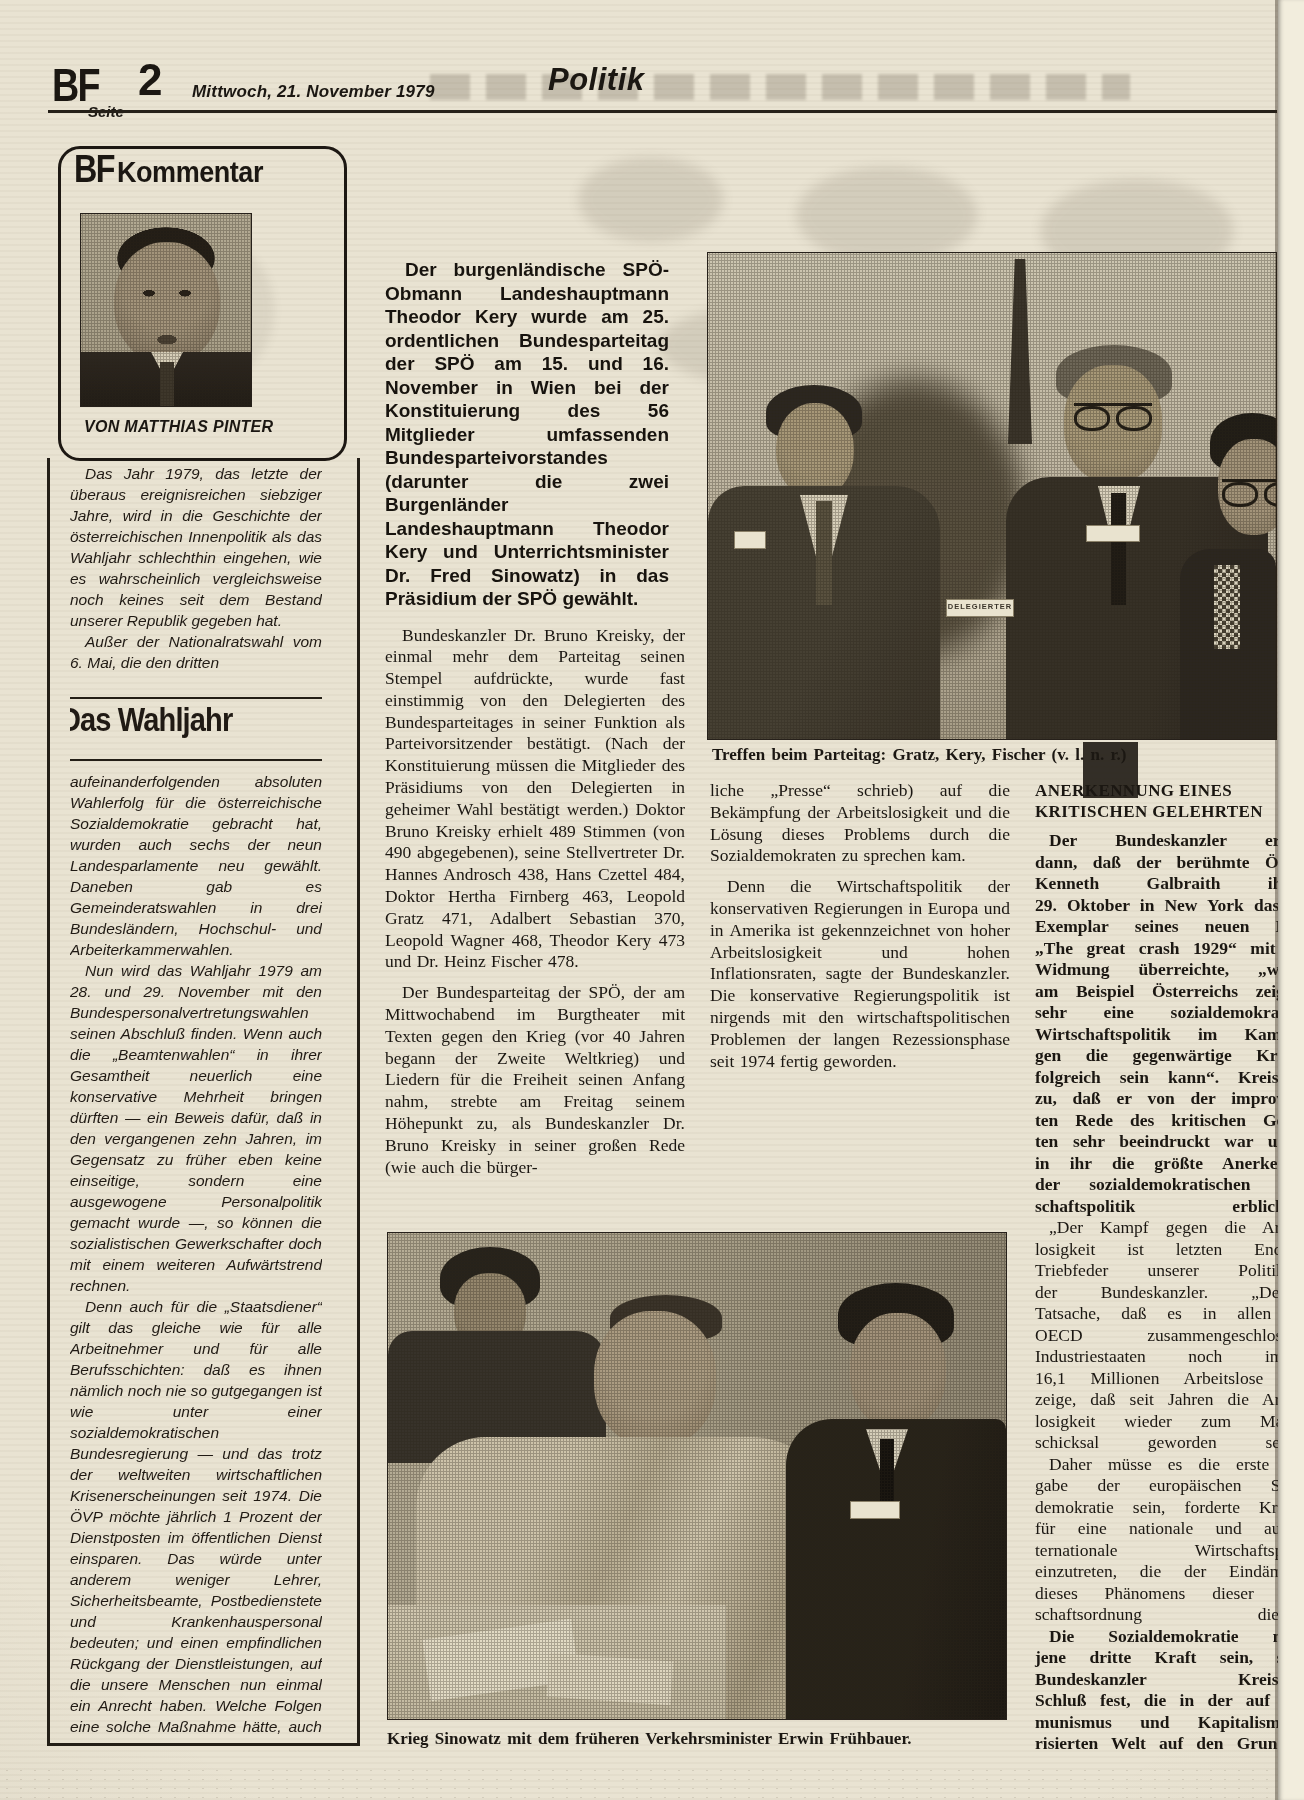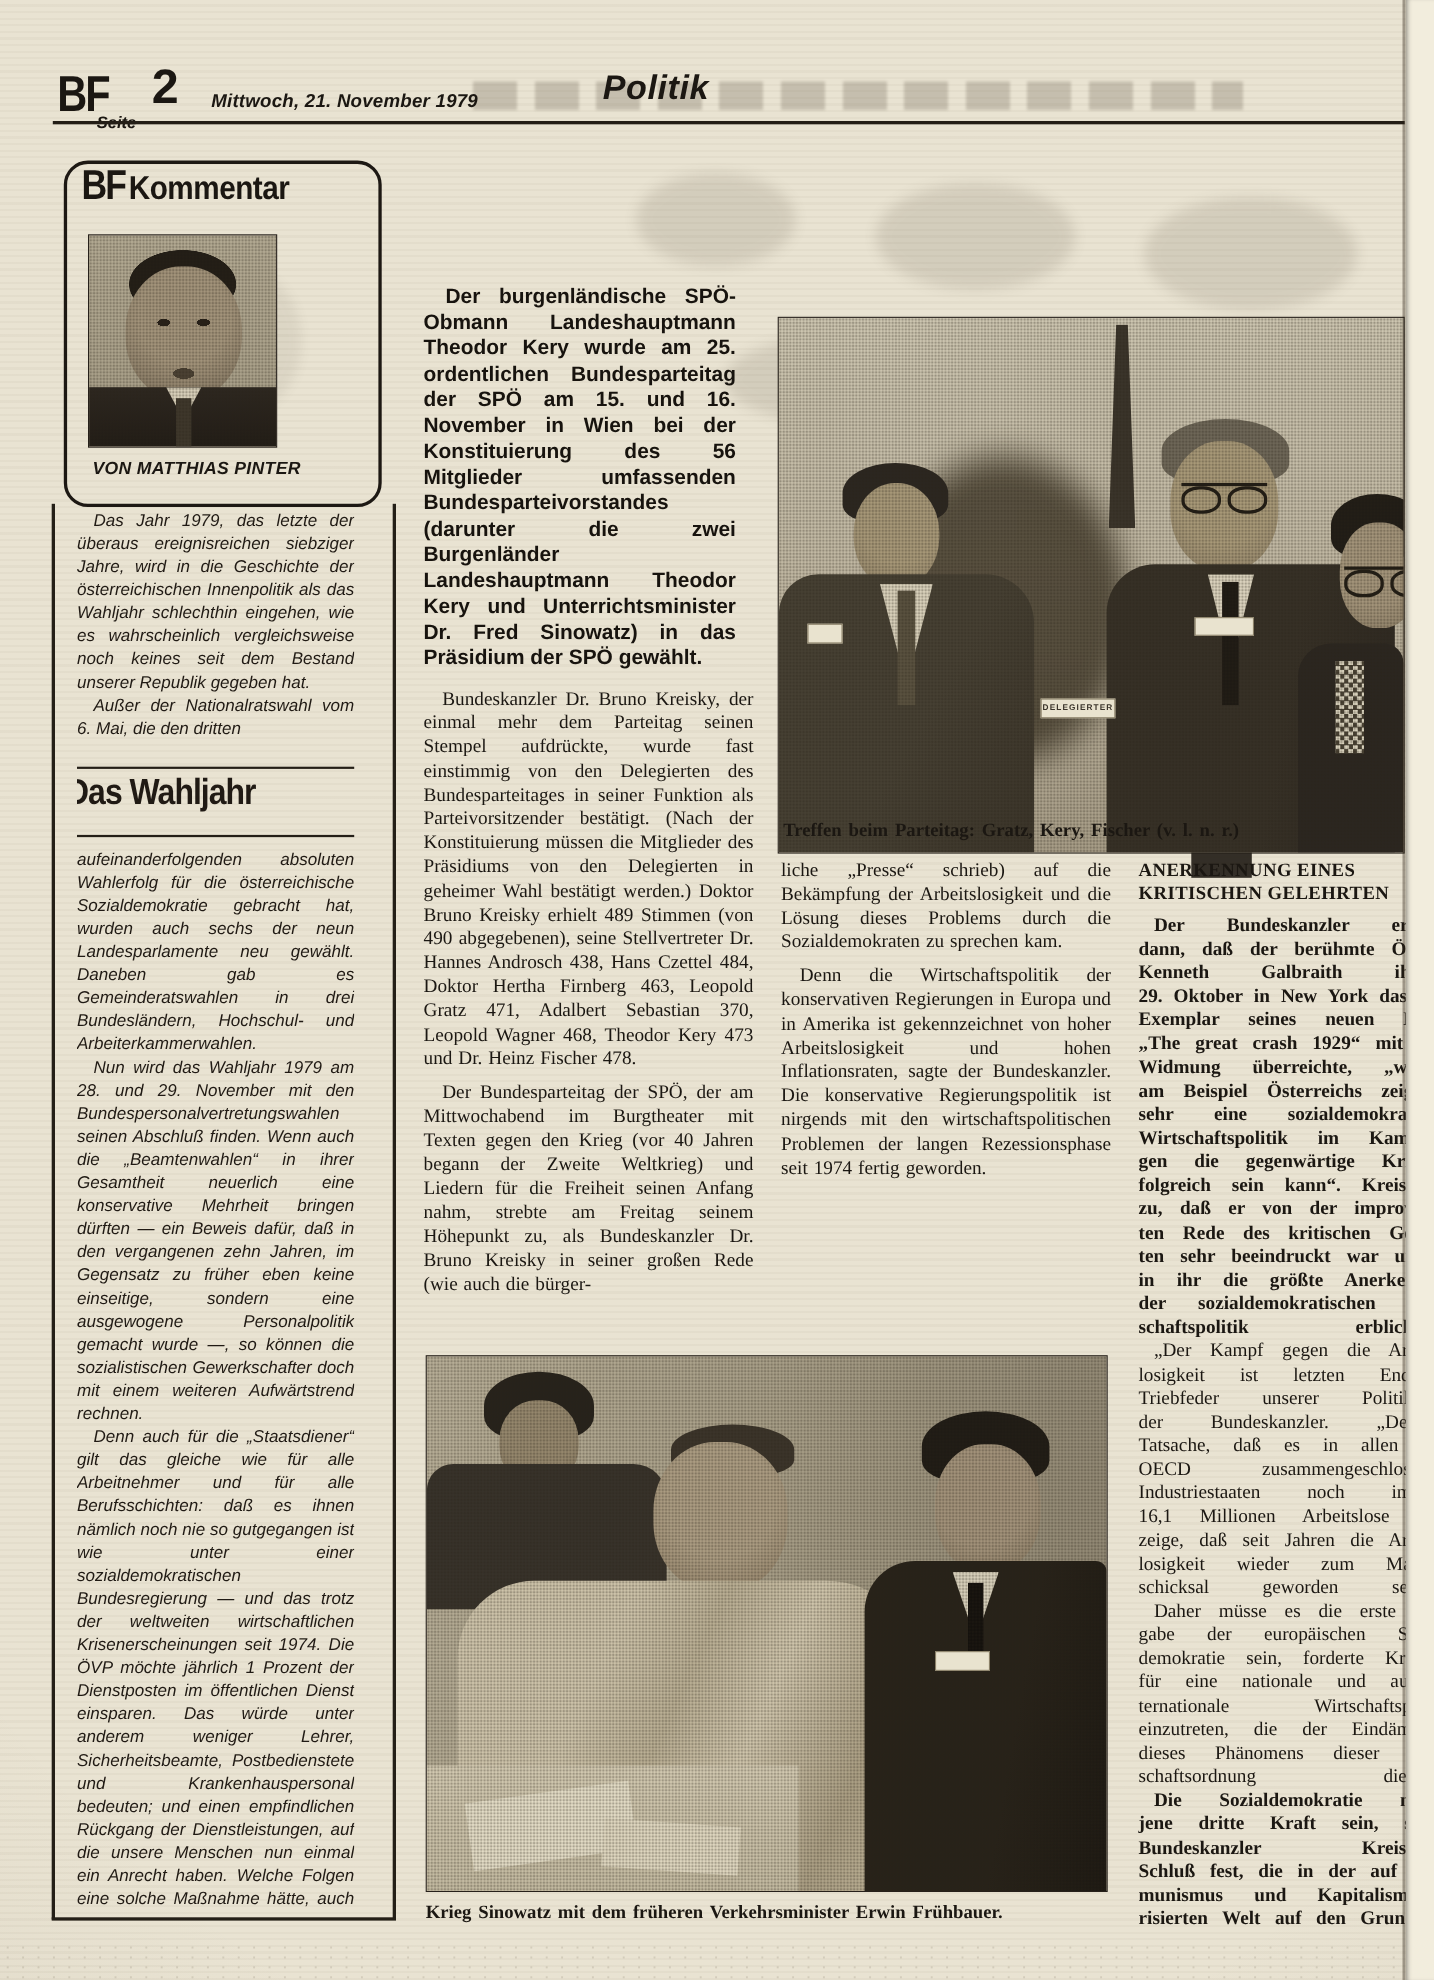--- a/index.html
+++ b/index.html
@@ -82,21 +82,21 @@
   .c3p{font:400 17.5px/21.5px "Liberation Serif",serif;white-space:pre-line;margin:0;
         text-align:justify;text-align-last:justify;text-indent:14px;}
   .c3p.bold{font-weight:700;}
 
   
   .photo{overflow:hidden;border:1.5px solid #26201a;}
   .photo::after{content:"";position:absolute;inset:0;pointer-events:none;
         background-image:radial-gradient(rgba(42,35,24,.30) 1px, rgba(0,0,0,0) 1.3px);
         background-size:3px 3px;}
   .photo1{left:707px;top:252px;width:568px;height:486px;
-        background:linear-gradient(180deg,#cdc6b1 0%,#beb5a0 55%,#a79d87 100%);margin-top:36px;}
+        background:linear-gradient(180deg,#cdc6b1 0%,#beb5a0 55%,#a79d87 100%);}
   .photo2{left:387px;top:1232px;width:618px;height:486px;
         background:linear-gradient(100deg,#b7ae97 0%,#a89f88 45%,#8e8571 100%);}
   .specs{z-index:3;}
   .specs::before,.specs::after{content:"";position:absolute;top:0;width:30px;height:19px;
         border:3px solid #221d15;border-radius:45%;}
   .specs::before{left:0;} .specs::after{left:42px;}
   .badge{background:#e9e3cf;border:1px solid #8a8068;color:#3a342a;
         font:700 7.5px/1.9 "Liberation Sans",sans-serif;letter-spacing:1px;text-align:center;z-index:4;}
 
   .cap1{left:712px;top:744px;width:560px;font:700 17px/22px "Liberation Serif",serif;word-spacing:2px;}

